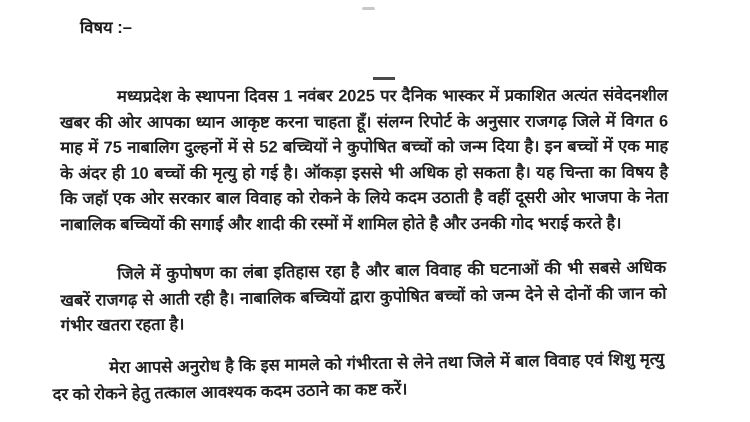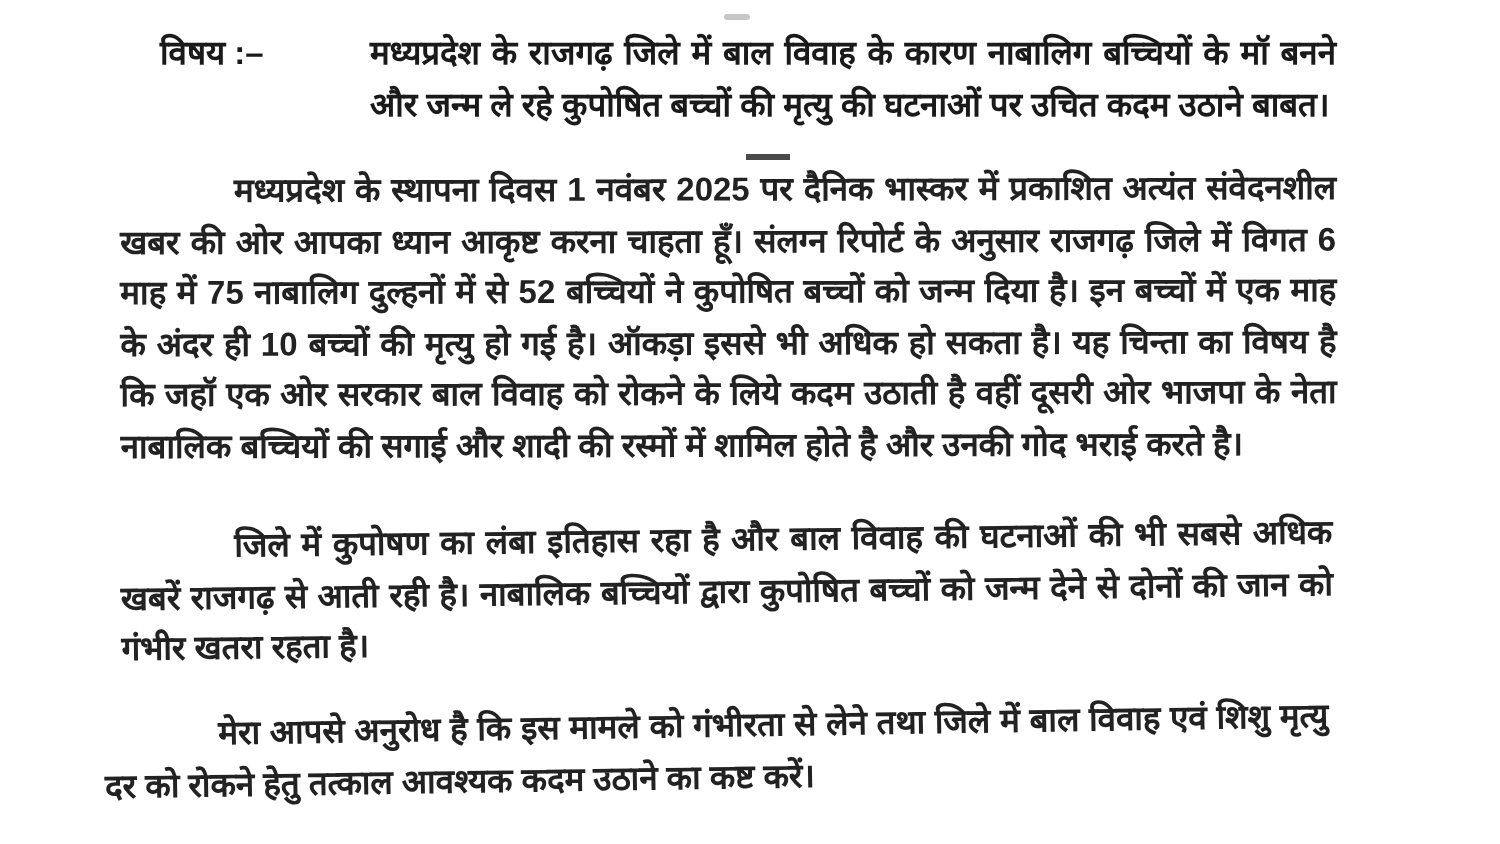--- a/index.html
+++ b/index.html
@@ -91,21 +91,20 @@
 </style>
 </head>
 <body>
 
 <div class="page">
 
   <div class="mark-top"></div>
 
   <div class="subject-row">
     <div class="subject-label">विषय :–</div>
-    <div class="subject-text">मध्यप्रदेश के राजगढ़ जिले में बाल विवाह के कारण नाबालिग बच्चियों के मॉ बनने और जन्म ले रहे कुपोषित बच्चों की मृत्यु की घटनाओं पर उचित कदम उठाने बाबत।</div>
   </div>
 
   <div class="mark-divider"></div>
 
   <p class="body-para p1">मध्यप्रदेश के स्थापना दिवस 1 नवंबर 2025 पर दैनिक भास्कर में प्रकाशित अत्यंत संवेदनशील खबर की ओर आपका ध्यान आकृष्ट करना चाहता हूँ। संलग्न रिपोर्ट के अनुसार राजगढ़ जिले में विगत 6 माह में 75 नाबालिग दुल्हनों में से 52 बच्चियों ने कुपोषित बच्चों को जन्म दिया है। इन बच्चों में एक माह के अंदर ही 10 बच्चों की मृत्यु हो गई है। ऑकड़ा इससे भी अधिक हो सकता है। यह चिन्ता का विषय है कि जहॉ एक ओर सरकार बाल विवाह को रोकने के लिये कदम उठाती है वहीं दूसरी ओर भाजपा के नेता नाबालिक बच्चियों की सगाई और शादी की रस्मों में शामिल होते है और उनकी गोद भराई करते है।</p>
 
   <p class="body-para p2">जिले में कुपोषण का लंबा इतिहास रहा है और बाल विवाह की घटनाओं की भी सबसे अधिक खबरें राजगढ़ से आती रही है। नाबालिक बच्चियों द्वारा कुपोषित बच्चों को जन्म देने से दोनों की जान को गंभीर खतरा रहता है।</p>
 
   <p class="body-para p3">मेरा आपसे अनुरोध है कि इस मामले को गंभीरता से लेने तथा जिले में बाल विवाह एवं शिशु मृत्यु दर को रोकने हेतु तत्काल आवश्यक कदम उठाने का कष्ट करें।</p>
 

